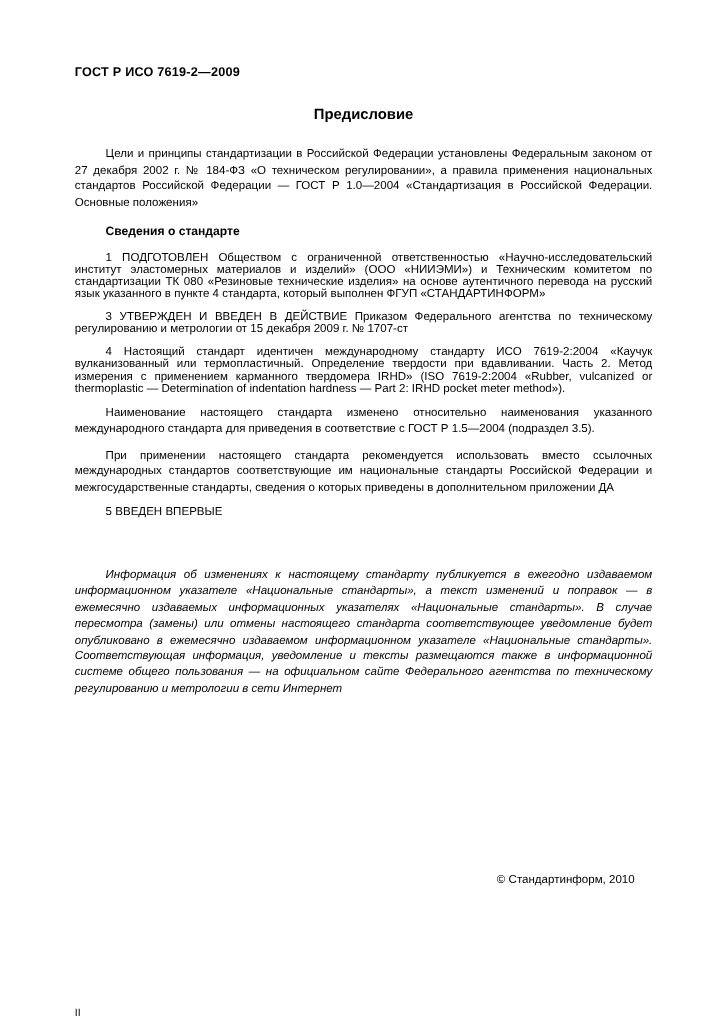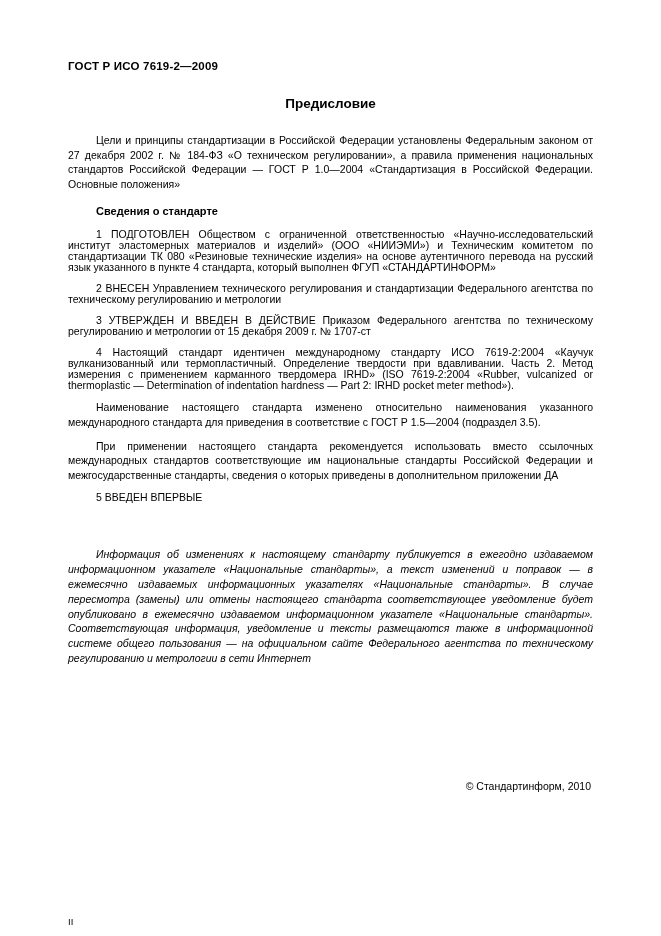--- a/index.html
+++ b/index.html
@@ -71,21 +71,21 @@
     font-size: 10.5px;
     line-height: 14.8px;
     text-align: justify;
     font-style: italic;
     margin: 0;
     text-indent: 28px;
   }
   .copyright {
     font-size: 10.5px;
     text-align: right;
-    margin: 2px;
+    margin: 16px;
   }
   .footer-note {
     font-size: 10.5px;
     line-height: 14.6px;
     text-align: justify;
     text-indent: 28px;
     margin: 0;
   }
   .page-number {
     position: absolute;
@@ -116,21 +116,20 @@
 
     <div class="doc-id">ГОСТ Р ИСО 7619-2—2009</div>
 
     <div class="doc-title">Предисловие</div>
 
     <p class="para">Цели и принципы стандартизации в Российской Федерации установлены Федеральным законом от 27 декабря 2002 г. № 184-ФЗ «О техническом регулировании», а правила применения национальных стандартов Российской Федерации — ГОСТ Р 1.0—2004 «Стандартизация в Российской Федерации. Основные положения»</p>
 
     <div class="section-head">Сведения о стандарте</div>
 
     <p class="item">1  ПОДГОТОВЛЕН Обществом с ограниченной ответственностью «Научно-исследовательский институт эластомерных материалов и изделий» (ООО «НИИЭМИ») и Техническим комитетом по стандартизации ТК 080 «Резиновые технические изделия» на основе аутентичного перевода на русский язык указанного в пункте 4 стандарта, который выполнен ФГУП «СТАНДАРТИНФОРМ»</p>
-    <p class="item">2  ВНЕСЕН Управлением технического регулирования и стандартизации Федерального агентства по техническому регулированию и метрологии</p>
     <p class="item">3  УТВЕРЖДЕН И ВВЕДЕН В ДЕЙСТВИЕ Приказом Федерального агентства по техническому регулированию и метрологии от 15 декабря 2009 г. № 1707-ст</p>
     <p class="item tight">4  Настоящий стандарт идентичен международному стандарту ИСО 7619-2:2004 «Каучук вулканизованный или термопластичный. Определение твердости при вдавливании. Часть 2. Метод измерения с применением карманного твердомера IRHD» (ISO 7619-2:2004 «Rubber, vulcanized or thermoplastic — Determination of indentation hardness — Part 2: IRHD pocket meter method»).</p>
     <p class="para tight">Наименование настоящего стандарта изменено относительно наименования указанного международного стандарта для приведения в соответствие с ГОСТ Р 1.5—2004 (подраздел 3.5).</p>
     <p class="para">При применении настоящего стандарта рекомендуется использовать вместо ссылочных международных стандартов соответствующие им национальные стандарты Российской Федерации и межгосударственные стандарты, сведения о которых приведены в дополнительном приложении ДА</p>
     <p class="item">5  ВВЕДЕН ВПЕРВЫЕ</p>
 
     <div class="spacer-lg"></div>
 
     <p class="italic-note">Информация об изменениях к настоящему стандарту публикуется в ежегодно издаваемом информационном указателе «Национальные стандарты», а текст изменений и поправок — в ежемесячно издаваемых информационных указателях «Национальные стандарты». В случае пересмотра (замены) или отмены настоящего стандарта соответствующее уведомление будет опубликовано в ежемесячно издаваемом информационном указателе «Национальные стандарты». Соответствующая информация, уведомление и тексты размещаются также в информационной системе общего пользования — на официальном сайте Федерального агентства по техническому регулированию и метрологии в сети Интернет</p>
 

